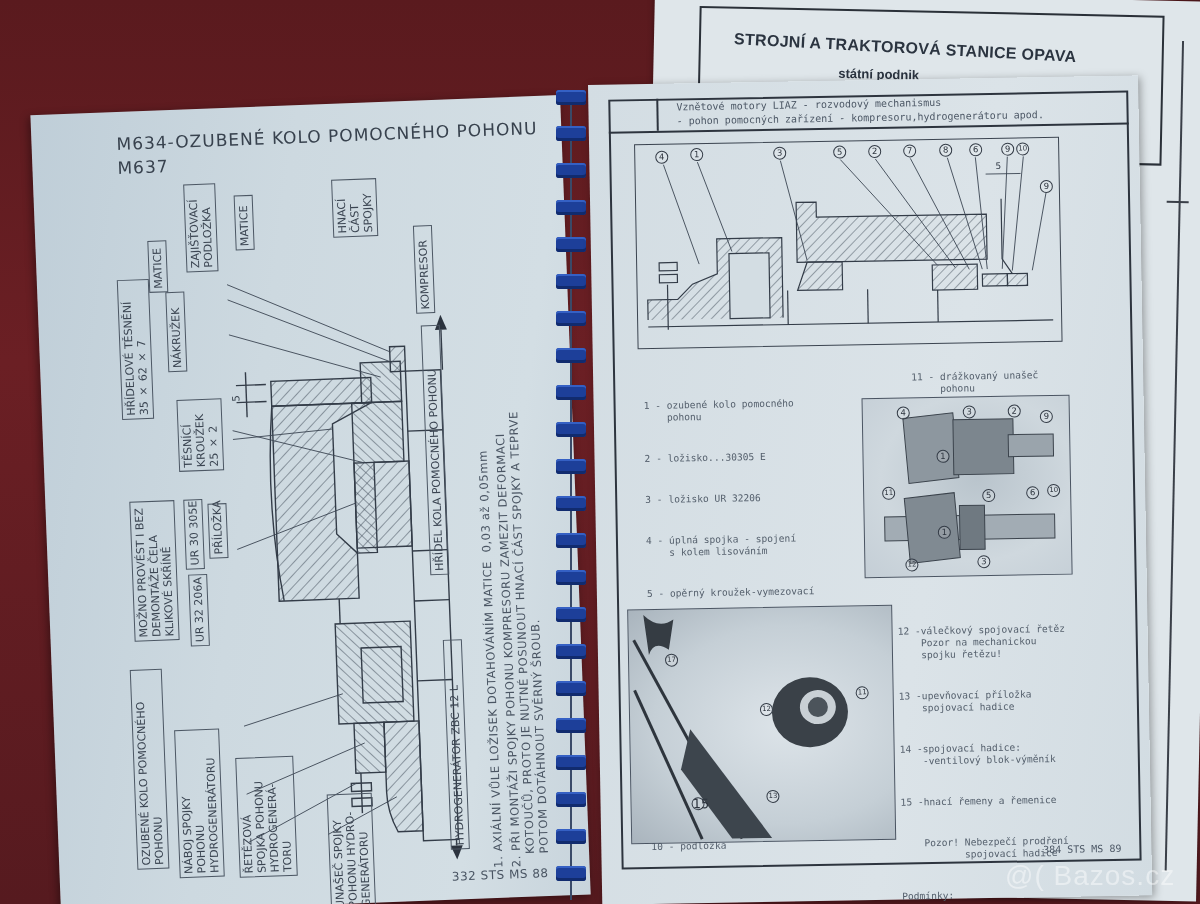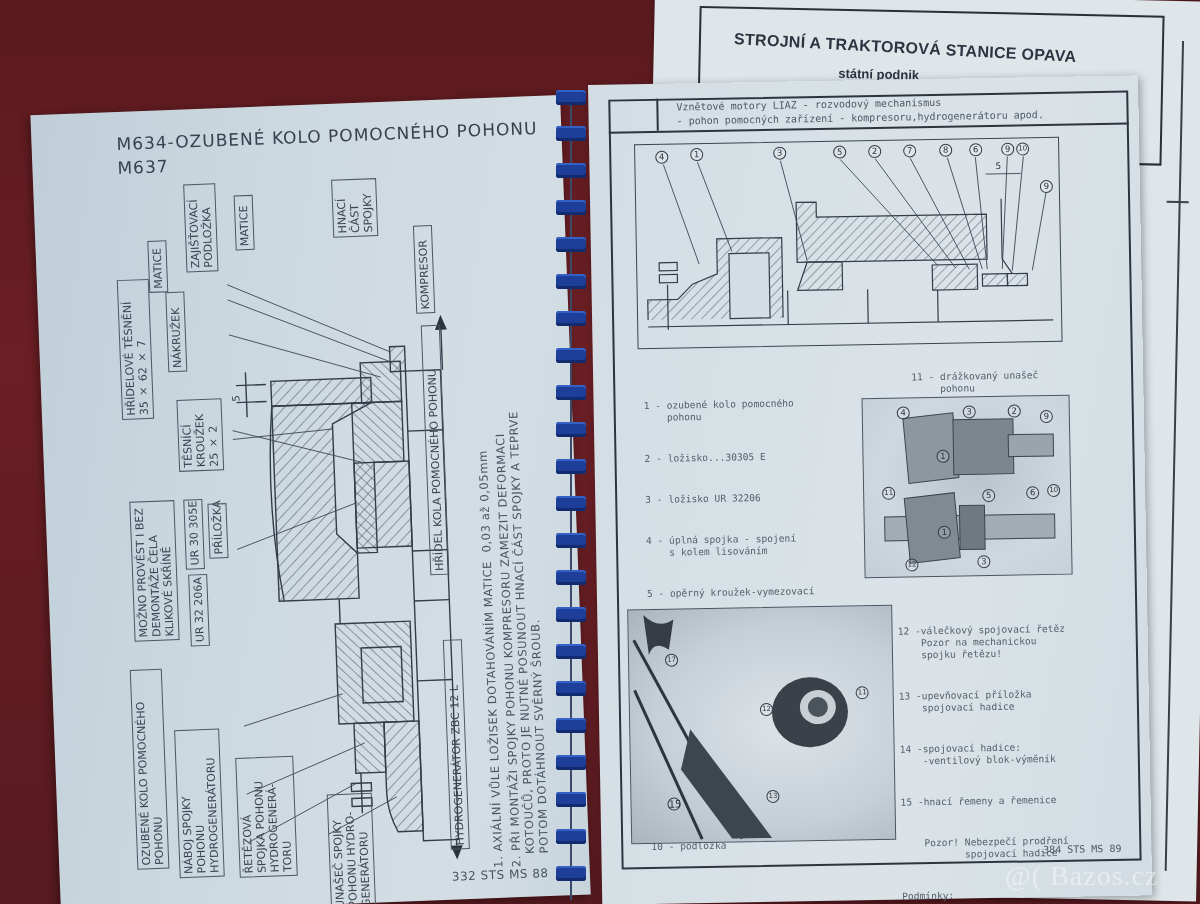--- a/index.html
+++ b/index.html
@@ -96,21 +96,21 @@
     background: radial-gradient(ellipse at 60% 50%, #dde4e9 0%, #c5cfd6 60%, #a9b4bd 100%);
   }
   .callout {
     position: absolute; width: 13px; height: 13px; border: 1px solid #333b46; border-radius: 50%;
     font-size: 8.5px; line-height: 11px; text-align: center; color: #2d343e; font-family: "DejaVu Sans", sans-serif;
     background: rgba(255,255,255,.15);
   }
   .rp-page-no { position:absolute; right: 30px; bottom: 42px; font-family: "DejaVu Sans Mono", monospace; font-size: 10px; color:#4d5866; }
 
   .watermark {
-    position: absolute; left: 1005px; top: 860px; font-family: Liberation Serif, serif;
+    position: absolute; left: 1005px; top: 860px; font-family: Liberation Sans, sans-serif;
     font-size: 28px; color: rgba(255,255,255,.45); letter-spacing: 1px;
   }
 </style>
 </head>
 <body>
 
 <div class="back-sheet">
   <div class="frame"></div>
   <div class="title">STROJNÍ A TRAKTOROVÁ STANICE OPAVA</div>
   <div class="sub">státní podnik</div>
@@ -370,21 +370,21 @@
       </g>
       <path d="M60 120 L140 230 L100 230 L50 160 Z" fill="#3d454d"></path>
       <ellipse cx="180" cy="105" rx="38" ry="35" fill="#3a4148"></ellipse>
       <ellipse cx="188" cy="100" rx="18" ry="17" fill="#c9d0d5"></ellipse>
       <ellipse cx="188" cy="100" rx="10" ry="10" fill="#4c545b"></ellipse>
       <path d="M15 5 Q30 20 45 10 L40 40 Q25 30 20 45 Z" fill="#353c43"></path>
     </svg>
     <div class="callout" style="left:36px;top:44px;font-size:7px;">17</div>
     <div class="callout" style="left:130px;top:95px;font-size:7px;">12</div>
     <div class="callout" style="left:226px;top:80px;font-size:7px;">11</div>
-    <div class="callout" style="left:36px;top:188px;font-size:10px;">15</div>
+    <div class="callout" style="left:60px;top:188px;font-size:13px;">15</div>
     <div class="callout" style="left:135px;top:182px;font-size:7px;">13</div>
   </div>
 
   <div class="legend" style="left:300px;top:522px;">
     <div class="item">12 -válečkový spojovací řetěz
     Pozor na mechanickou
     spojku řetězu!</div>
     <div class="item">13 -upevňovací příložka
     spojovací hadice</div>
     <div class="item">14 -spojovací hadice:

